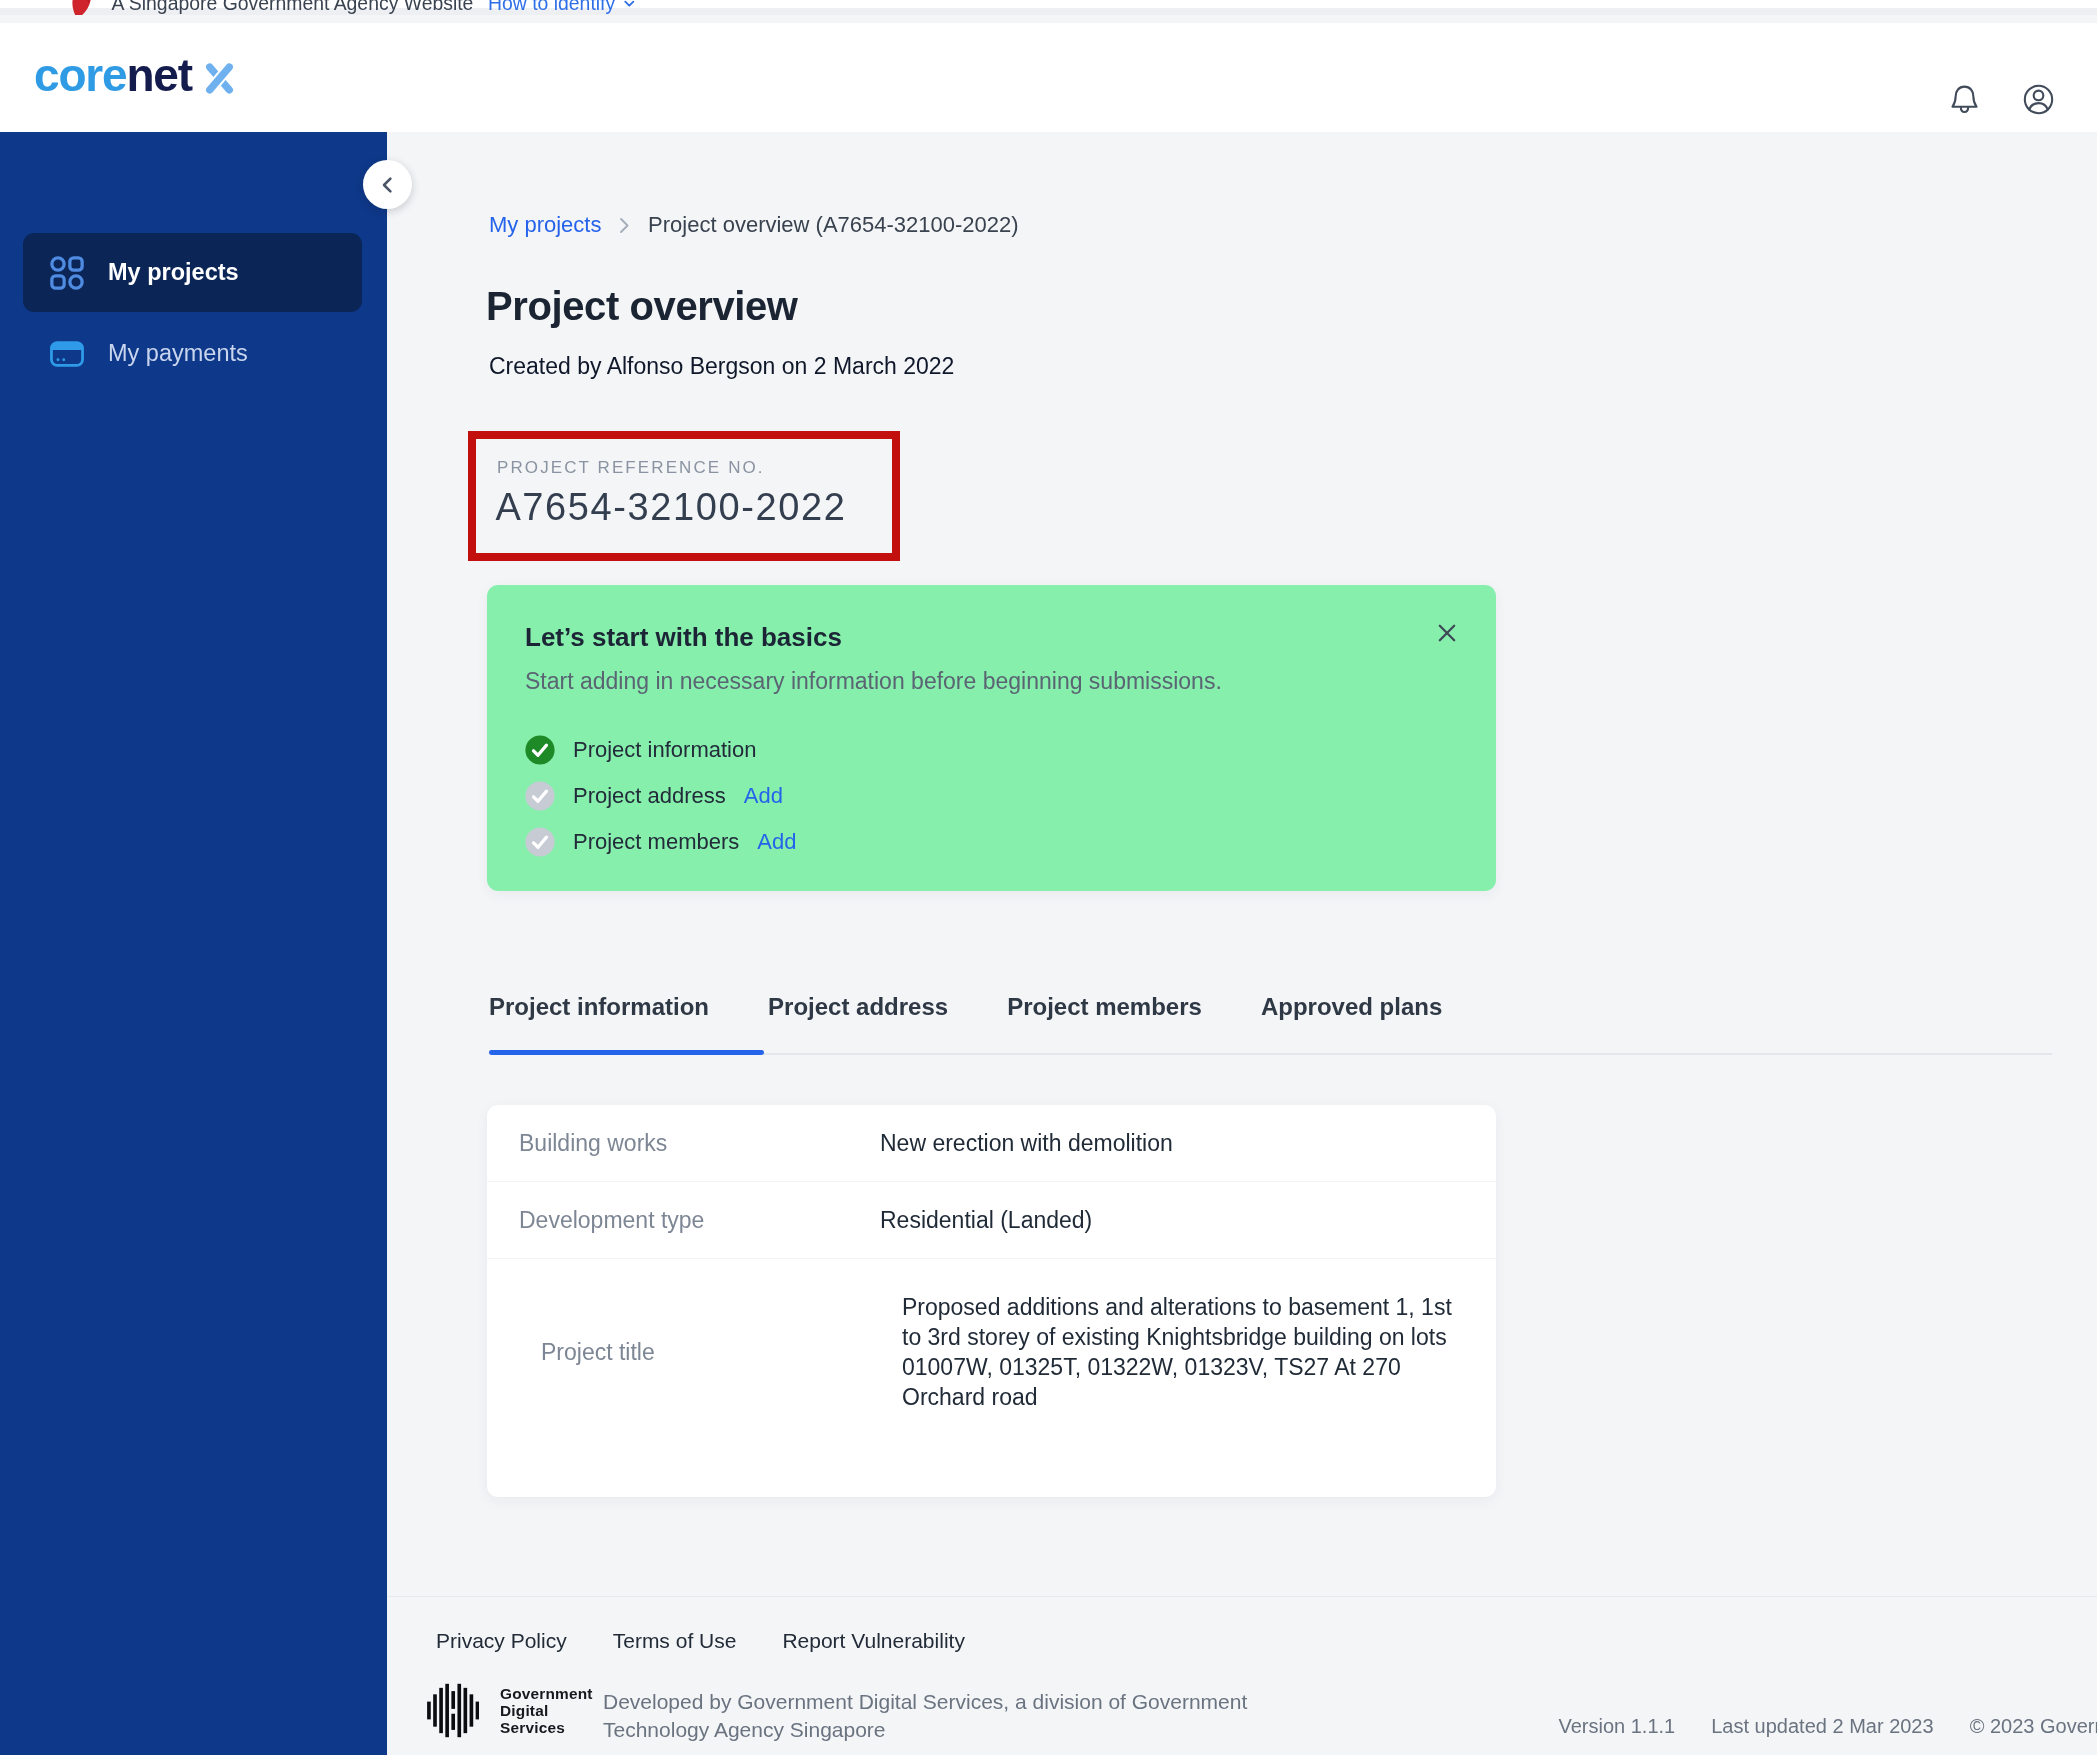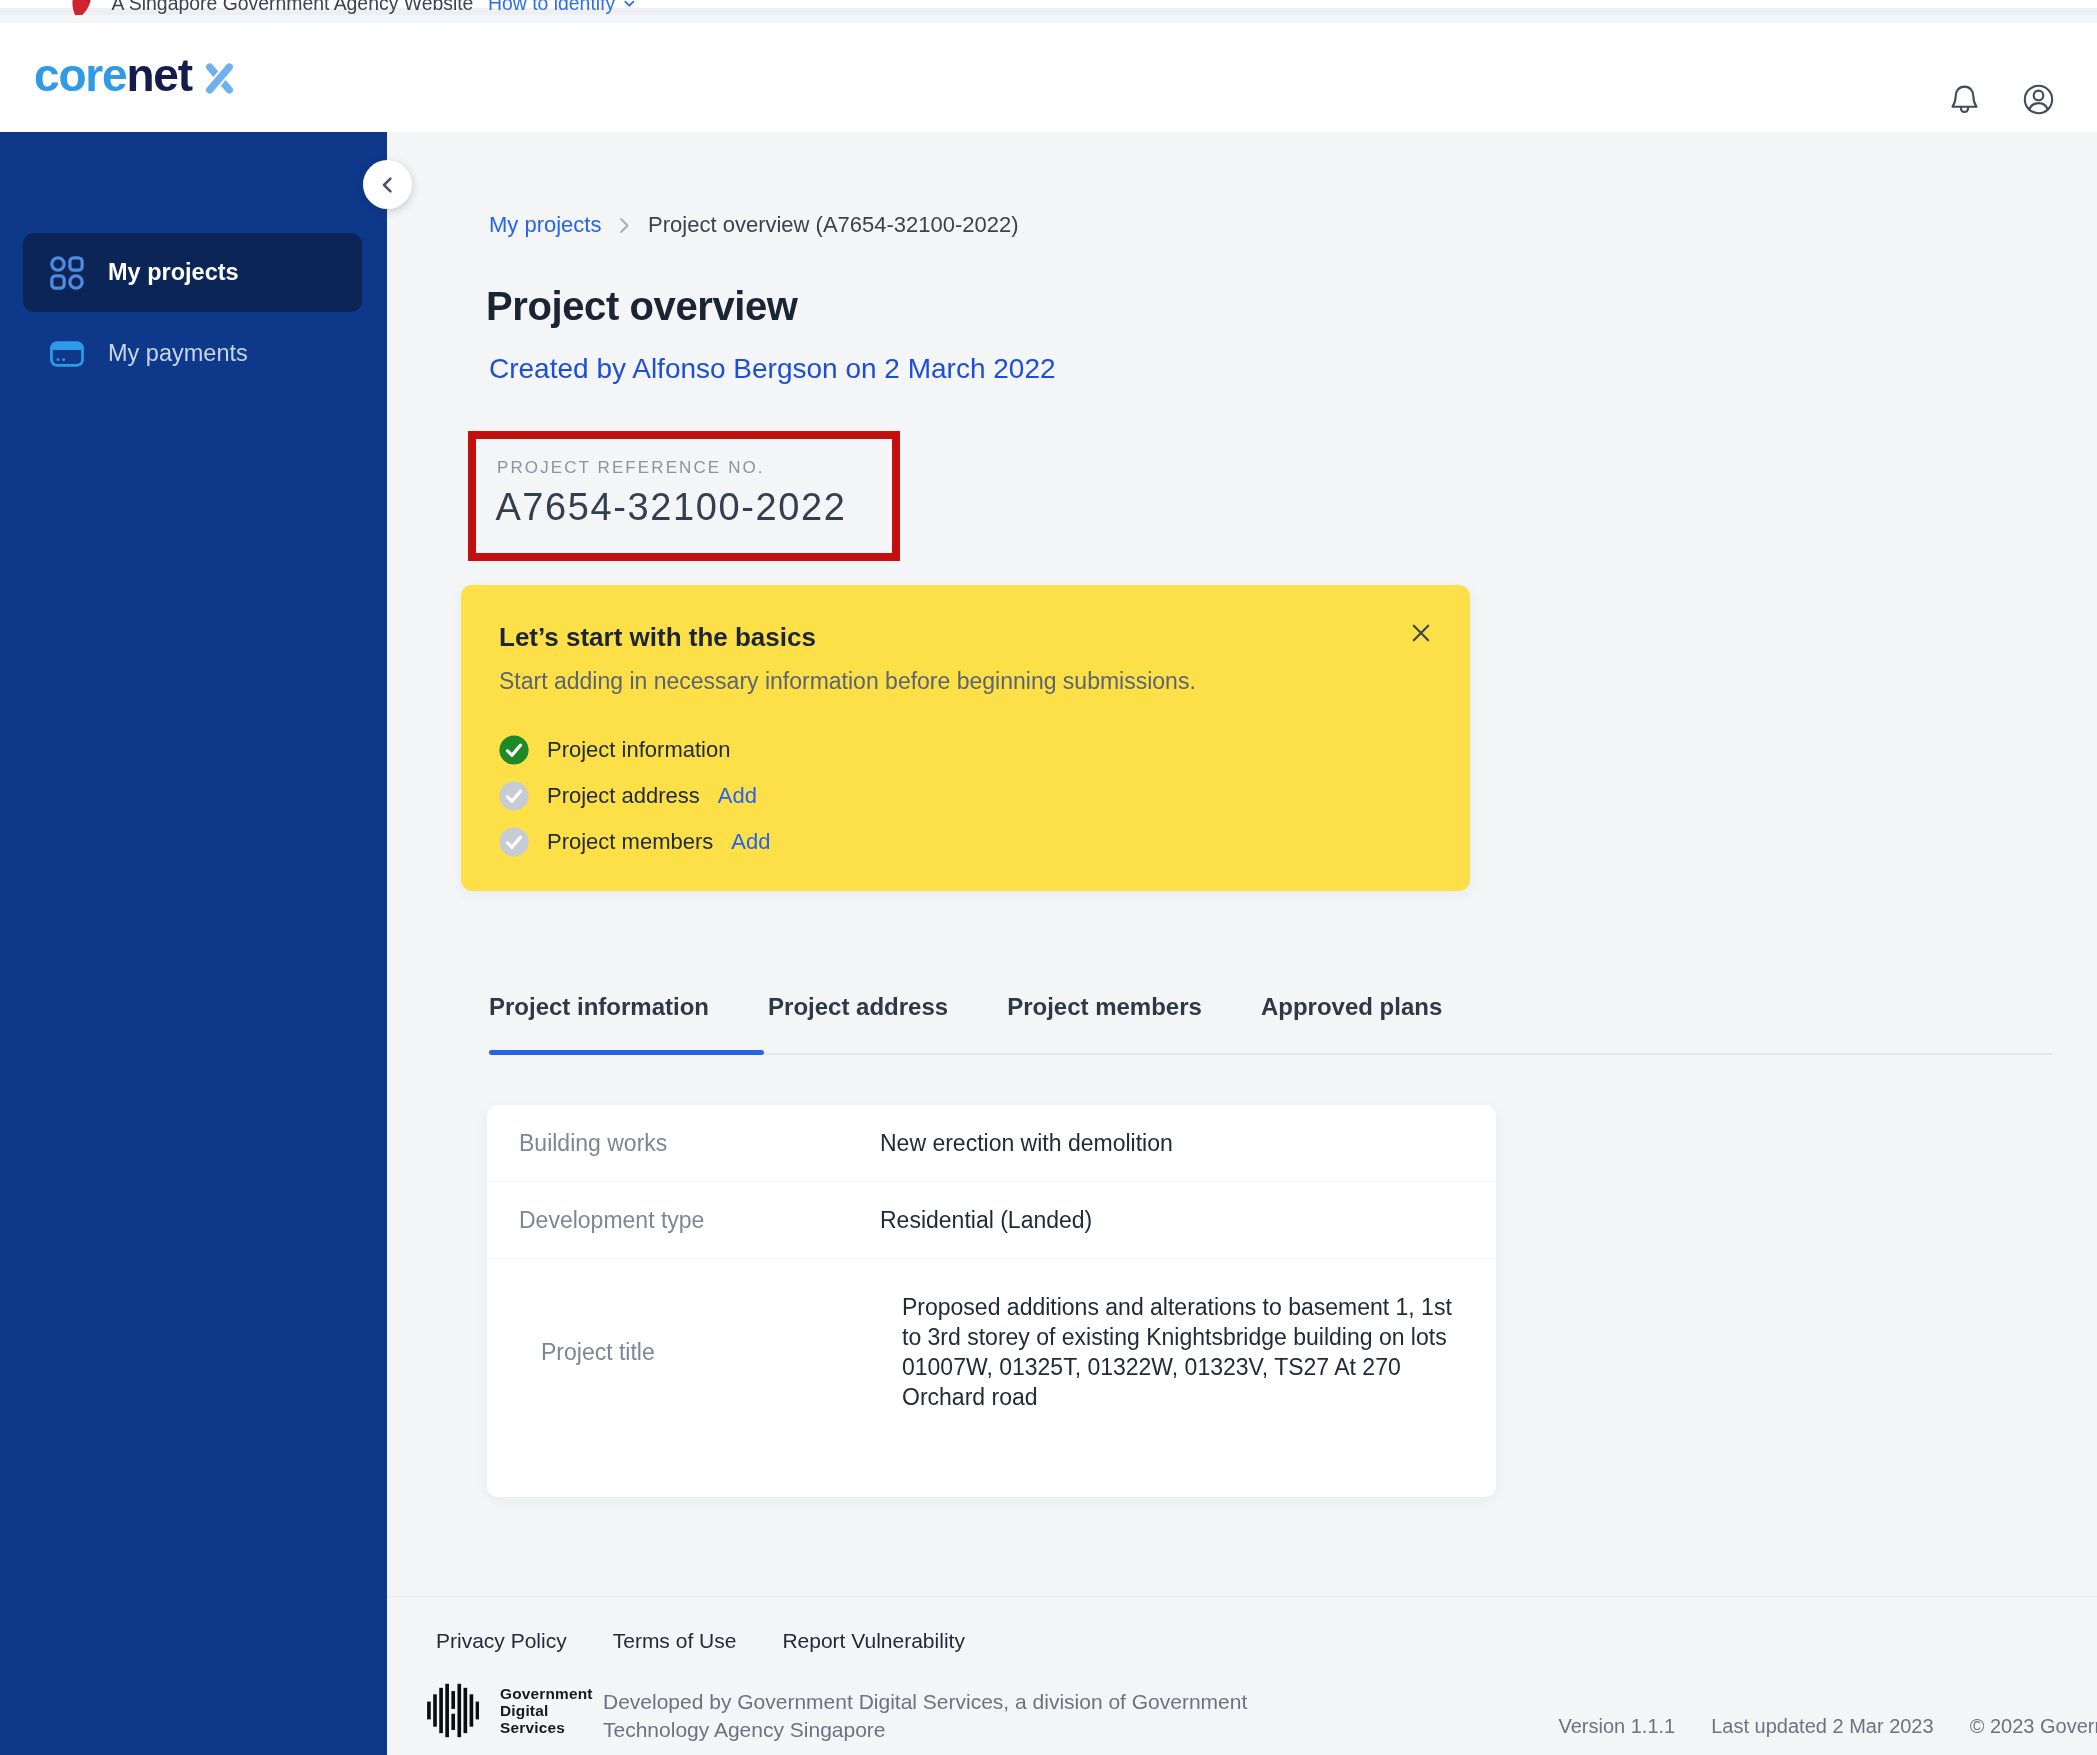--- a/index.html
+++ b/index.html
@@ -41,33 +41,33 @@
     background:#FFFFFF; box-shadow:0 2.4px 8px rgba(16,24,40,.20);
     display:flex; align-items:center; justify-content:center; z-index:6; cursor:pointer;}
 
   
   .breadcrumb{ position:absolute; left:489px; top:212px; display:flex; align-items:center;
     gap:16px; font-size:22px;}
   .crumb-link{ color:#2563EB; font-weight:500; cursor:pointer;}
   .crumb-current{ color:#39424F;}
   .page-title{ position:absolute; left:486px; top:284px; font-size:40px; font-weight:700;
     color:#1B2433; letter-spacing:-0.4px;}
-  .page-subtitle{ position:absolute; left:489px; top:353px; font-size:28px; color:#1d4ed8;}
+  .page-subtitle{ position:absolute; left:489px; top:353px; font-size:23px; color:#0f172a;}
 
   
   .ref-box{ position:absolute; left:468px; top:431px; width:432px; height:130px;
     border:8px solid #C40F0F;}
   .ref-label{ position:absolute; left:21px; top:19.4px; font-size:17px; letter-spacing:2.1px;
     color:#8A93A1; font-weight:500;}
   .ref-value{ position:absolute; left:19.4px; top:47px; font-size:38px; color:#333E4F;
     letter-spacing:1.6px; font-weight:400;}
 
   
-  .basics-card{ position:absolute; left:461px; top:585px; width:1009px; height:306px;
-    background:#fde047; border-radius:11.3px; box-shadow:0 3.2px 13px rgba(23,34,59,.05);}
+  .basics-card{ position:absolute; left:487px; top:585px; width:1009px; height:306px;
+    background:#86efac; border-radius:11.3px; box-shadow:0 3.2px 13px rgba(23,34,59,.05);}
   .basics-title{ position:absolute; left:38px; top:37px; font-size:26px; font-weight:700; color:#1C2535;}
   .basics-close{ position:absolute; right:34px; top:32px; width:31px; height:31px; cursor:pointer;
     display:flex; align-items:center; justify-content:center;}
   .basics-sub{ position:absolute; left:38px; top:83px; font-size:23px; color:#5A6473;}
   .basics-list{ position:absolute; left:38px; top:150px; display:flex; flex-direction:column; gap:17px;}
   .basics-item{ display:flex; align-items:center; gap:18px; font-size:22px; color:#222B39; height:29px;}
   .basics-add{ color:#2563EB; font-weight:500; cursor:pointer;}
 
   
   .tabs{ position:absolute; left:489px; top:993px; display:flex; gap:59px;

